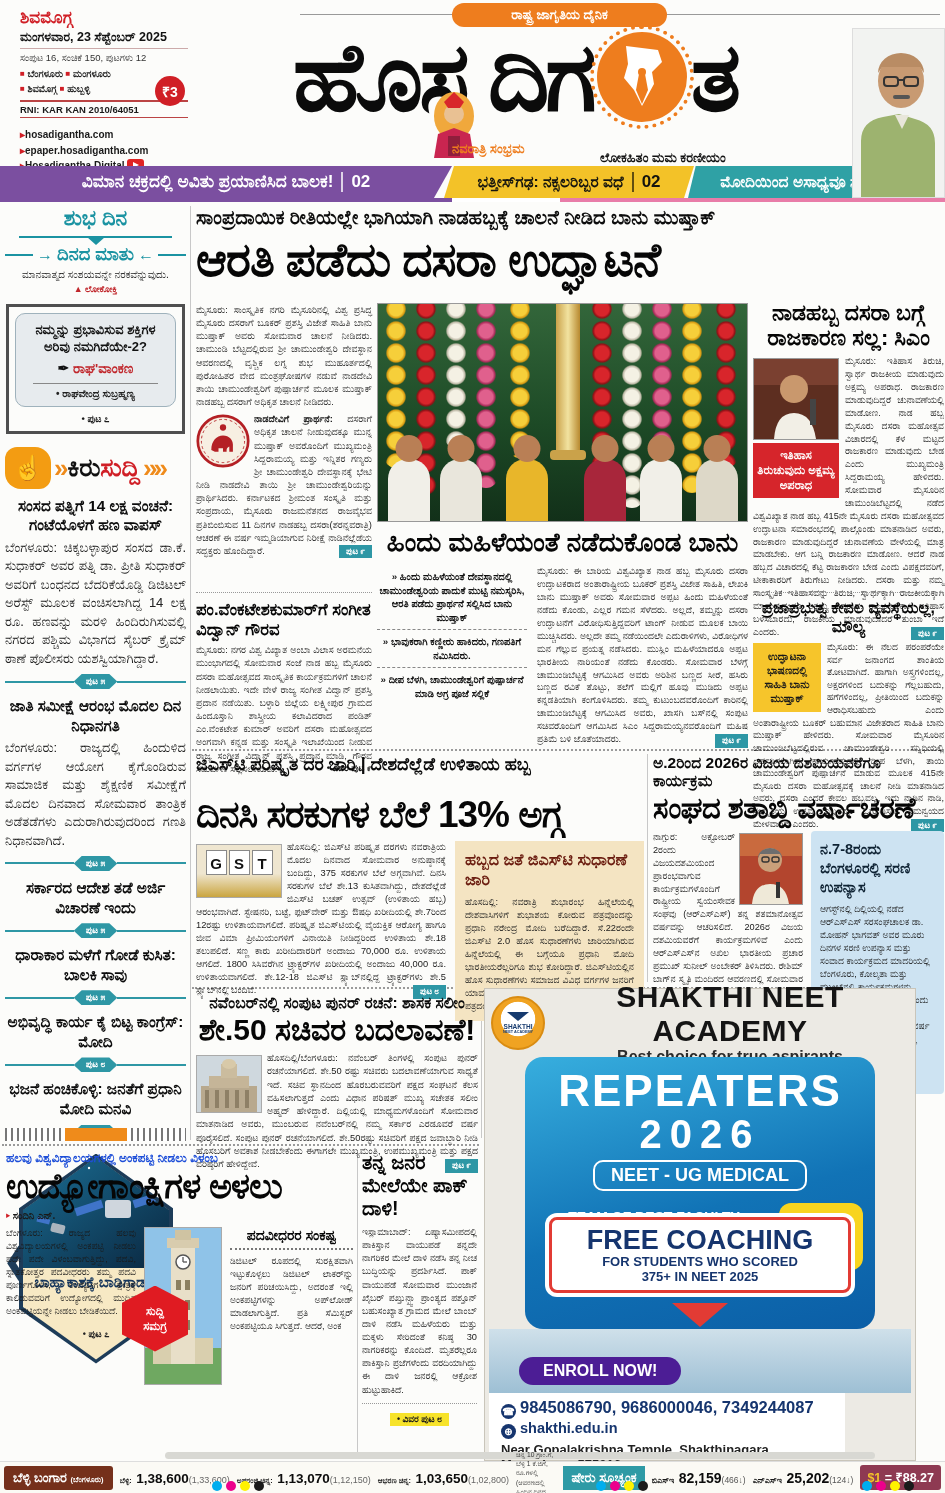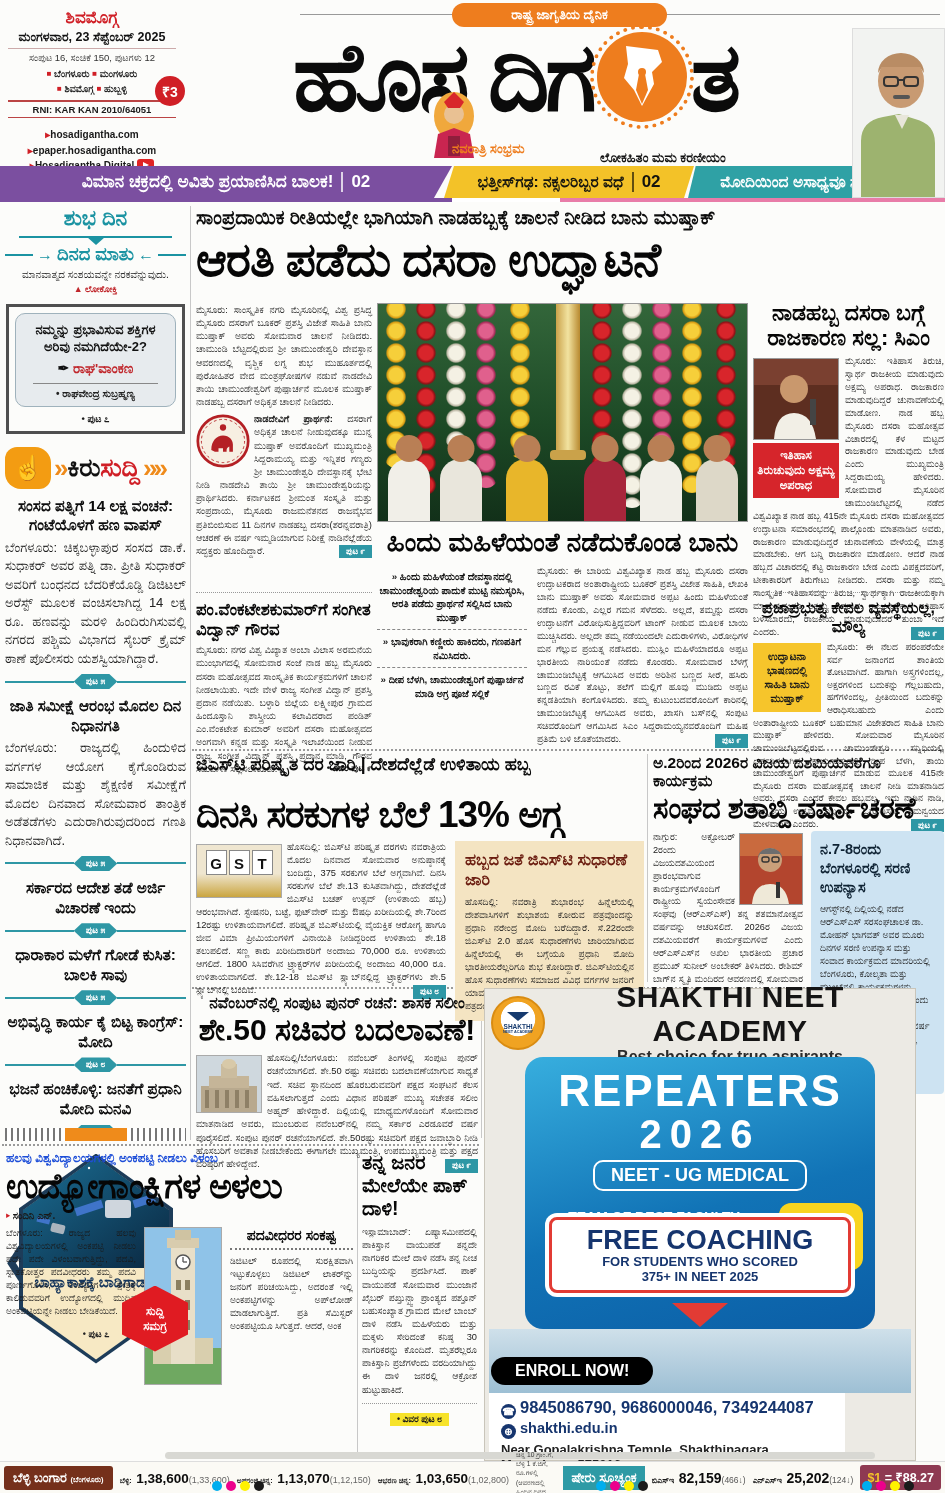--- a/index.html
+++ b/index.html
@@ -1,20 +1,20 @@
 <!DOCTYPE html>
 <html><head>
 <meta charset="utf-8">
 <style>
 *{margin:0;padding:0;box-sizing:border-box}
 html,body{background:#8a8a8a}
 .page{position:relative;width:945px;height:1493px;margin:0 auto;background:#fcfcfa;overflow:hidden;font-family:"Liberation Sans",sans-serif;color:#1a1a1a}
 .abs{position:absolute}
 
-#hdr-info{left:8px;top:8px;width:168px;text-align:center}
+#hdr-info{left:20px;top:8px;width:168px;text-align:left}
 .loc{color:#d01f26;font-size:17px;font-weight:900}
 .dateline{font-size:12.5px;font-weight:900;color:#111;margin-top:2px}
 .volline{font-size:9.5px;color:#333;margin-top:3px;border-top:1px solid #caa;padding-top:3px}
 .eds{font-size:9.5px;font-weight:900;color:#222;margin-top:3px;line-height:1.55}
 .sq{color:#d01f26;font-size:8px;vertical-align:1px}
 .rni{font-size:9.5px;font-weight:700;border-top:2px solid #b44;border-bottom:1px solid #b44;padding:2px 0;margin-top:4px}
 .webs{margin-top:9px;font-size:10px;font-weight:900;line-height:1.55;border-bottom:1px solid #b44;padding-bottom:5px}
 .arr{color:#d01f26;font-weight:900}
 .yt{display:inline-block;width:17px;height:12px;background:#e02424;border-radius:3px;position:relative;vertical-align:-2px}
 .yt::after{content:"";position:absolute;left:6px;top:3px;border-left:6px solid #fff;border-top:3px solid transparent;border-bottom:3px solid transparent}
@@ -174,21 +174,21 @@
 .ad-prog2{font-size:40px;font-weight:900;letter-spacing:8px;line-height:1.05}
 .ad-exam{display:inline-block;border:2px solid #fff;border-radius:10px;padding:3px 16px;font-size:18px;font-weight:800;margin-top:5px}
 .ad-midrow{display:flex;align-items:center;padding:12px 12px 0;gap:8px}
 .ad-fac{flex:1;font-size:14px;font-weight:800;text-align:center;line-height:1.35}
 .ad-seats{width:84px;background:#f8d41f;color:#123a6b;border-radius:12px 12px 12px 2px;padding:8px 4px;font-size:13.5px;font-weight:900;line-height:1.25}
 .ad-class{position:absolute;left:4px;top:340px;right:4px;height:64px;background:linear-gradient(180deg,#cfe0ea,#9dbfd4)}
 .ad-free{position:absolute;left:24px;right:24px;top:160px;background:#fff;border:3px solid #e23b34;border-radius:8px;padding:6px 4px;color:#16356e;box-shadow:0 0 0 4px #fff}
 .ad-free1{font-size:27px;font-weight:900;line-height:1.05}
 .ad-free2{font-size:13px;font-weight:900}
 .ad-arrow{position:absolute;left:50%;transform:translateX(-50%);top:246px;width:0;height:0;border-left:28px solid transparent;border-right:28px solid transparent;border-top:24px solid #e23b34}
-.ad-enroll{position:absolute;left:6px;top:368px;background:#000000;color:#fff;font-size:16px;font-weight:900;border-radius:16px;padding:5px 24px;z-index:2}
+.ad-enroll{position:absolute;left:34px;top:368px;background:#4c1d95;color:#fff;font-size:16px;font-weight:900;border-radius:16px;padding:5px 24px;z-index:2}
 .ad-contact{position:absolute;left:4px;right:70px;top:404px;bottom:4px;background:#fff;padding:5px 12px;font-weight:900;color:#16356e}
 .ad-phones{font-size:16.5px}
 .ad-web{font-size:14.5px;margin-top:1px}
 .ad-addr{font-size:13px;color:#222;margin-top:3px}
 .cicon{display:inline-block;width:15px;height:15px;border-radius:50%;background:#16356e;color:#fff;font-size:10px;line-height:15px;text-align:center;vertical-align:-2px;margin-right:4px}
 
 #jobs{left:6px;top:1151px;width:347px}
 .jobs-kick{font-size:12px;font-weight:900;color:#1d4ed8}
 .jobs-hl{font-size:35px;font-weight:900;margin:1px 0 3px;color:#060606;letter-spacing:-1px}
 .jobs-by{font-size:10px;font-weight:900;margin:0 0 5px}

